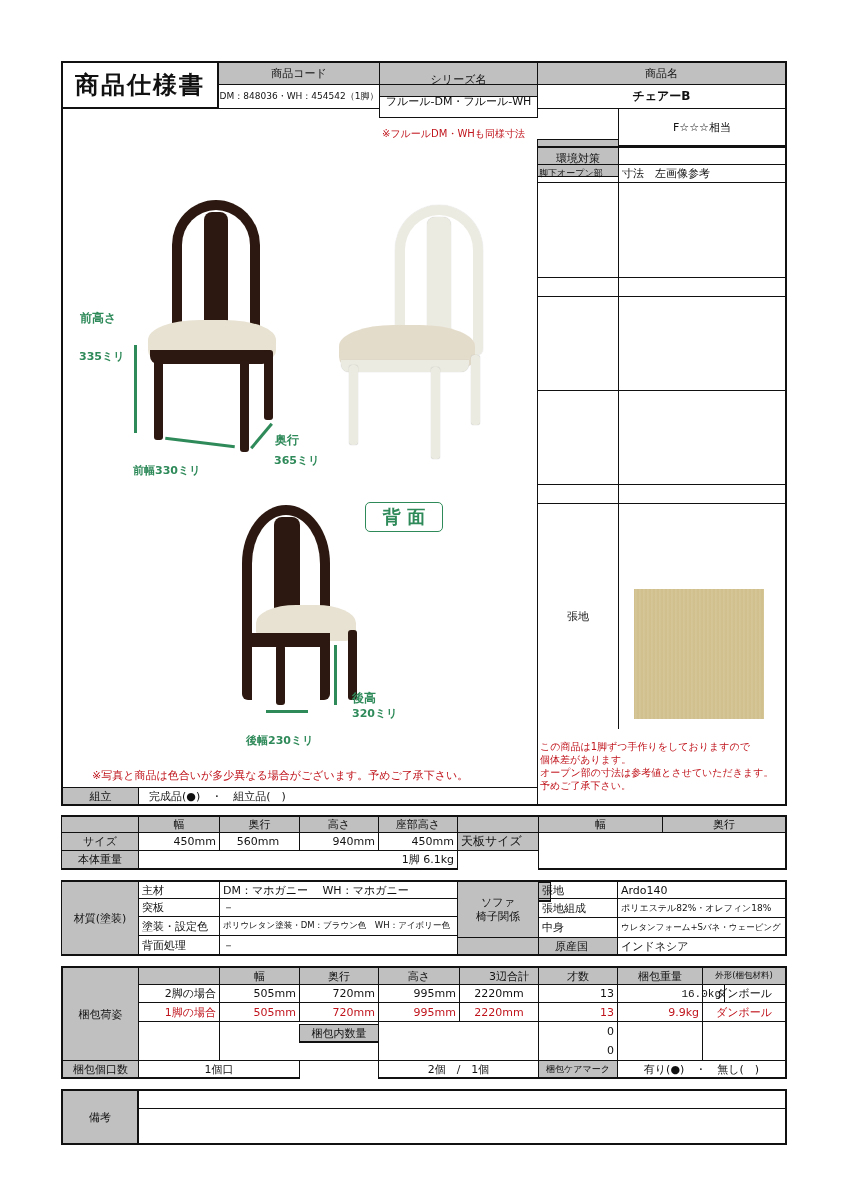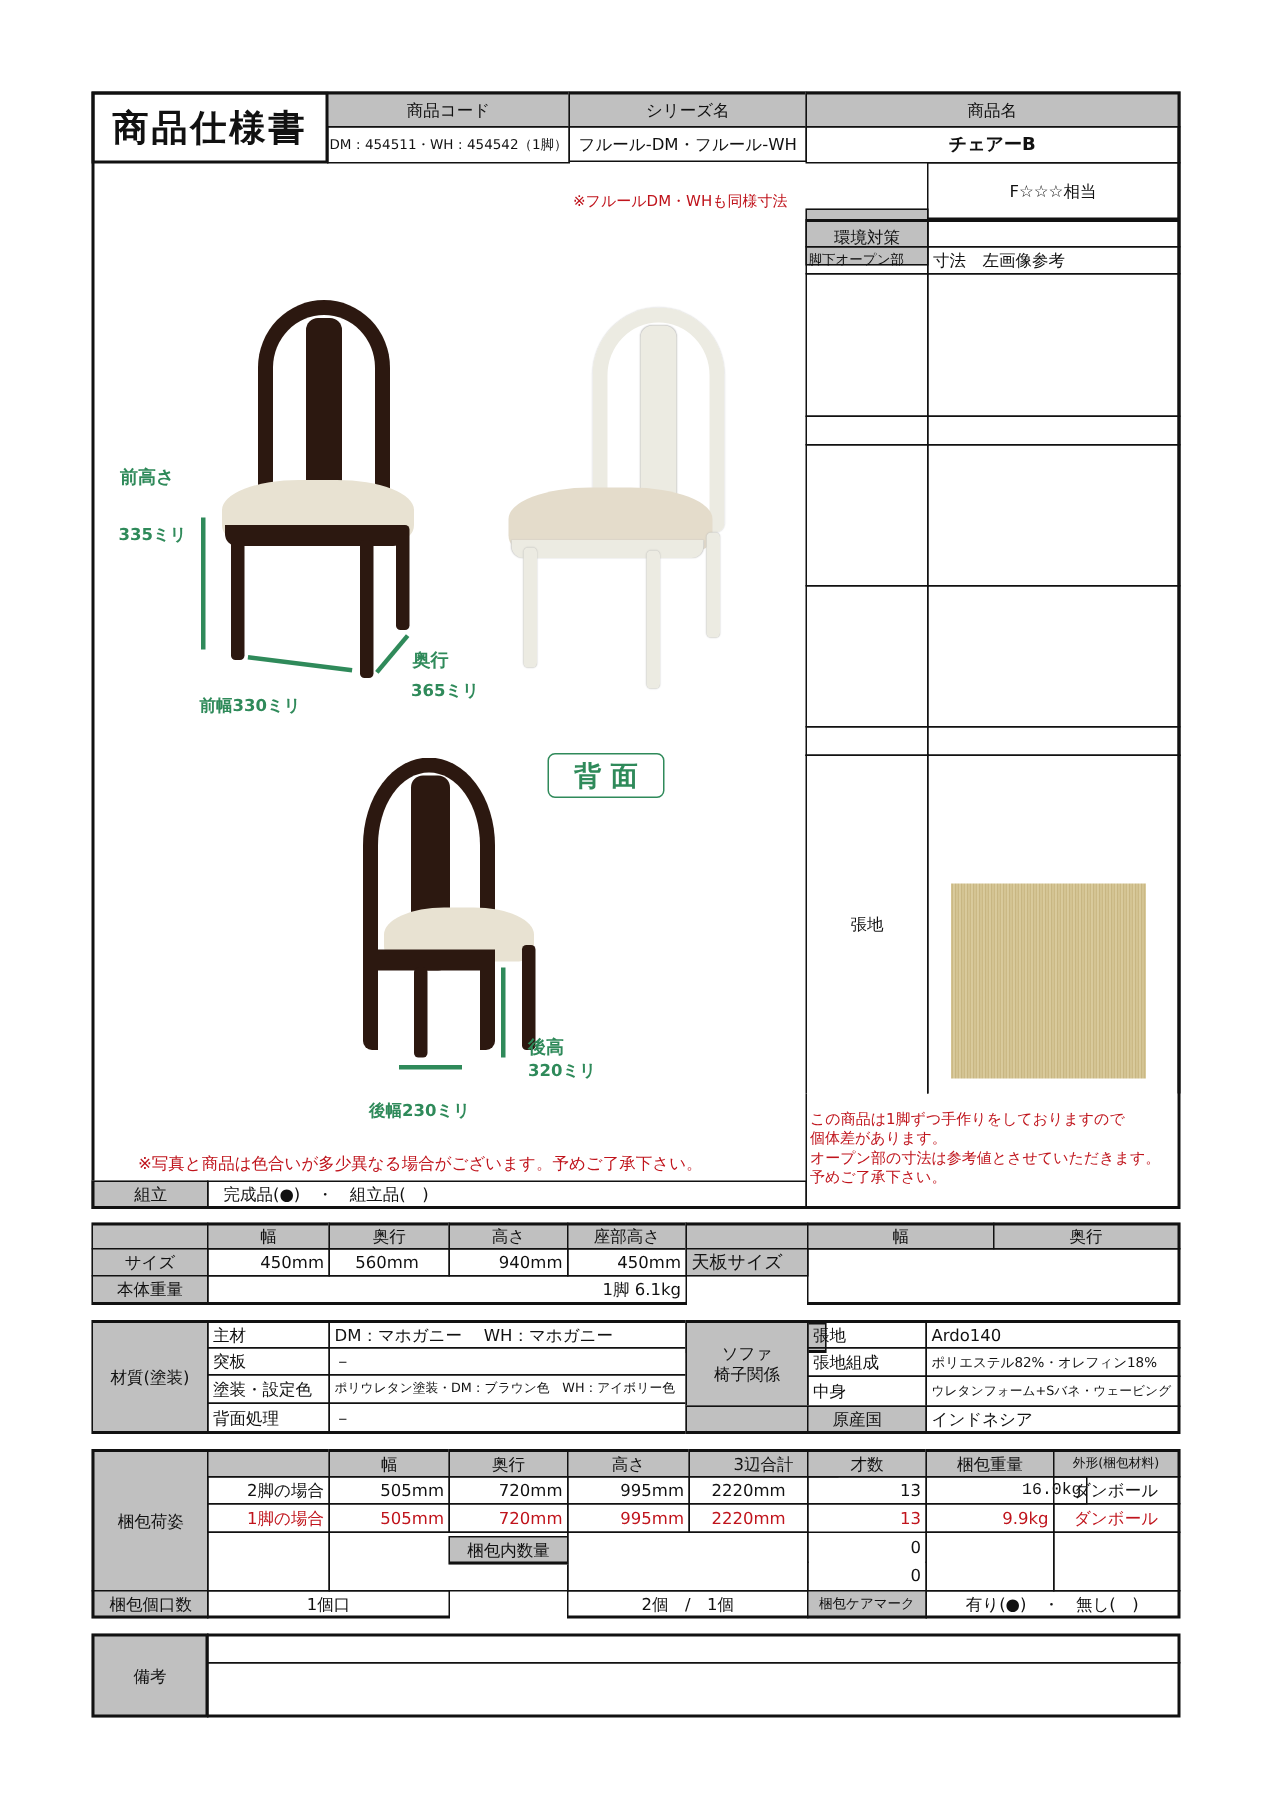--- a/index.html
+++ b/index.html
@@ -20,23 +20,23 @@
   .arrow-v { position: absolute; width: 3px; background: #2f8a5a; }
   .arrow-h { position: absolute; height: 3px; background: #2f8a5a; }
 </style>
 </head>
 <body>
 
 <div class="abs b" style="left:61px;top:61px;width:726px;height:745px;"></div>
 
 <div class="cell c" style="left:61px;top:61px;width:158px;height:48px;font-size:24px;font-weight:bold;letter-spacing:2px;border-width:2px;">商品仕様書</div>
 <div class="cell c gray" style="left:218px;top:61px;width:162px;height:24px;border-top-width:2px;">商品コード</div>
-<div class="cell c" style="left:218px;top:84px;width:162px;height:25px;font-size:9px;">DM：454511・WH：454542（1脚）</div>
-<div class="cell c gray" style="left:379px;top:61px;width:159px;height:24px;border-top-width:2px;">シリーズ名</div>
-<div class="cell c" style="left:379px;top:84px;width:159px;height:24px;">フルール-DM・フルール-WH</div>
+<div class="cell c" style="left:218px;top:84px;width:162px;height:25px;font-size:9px;">DM：848036・WH：454542（1脚）</div>
+<div class="cell c gray" style="left:379px;top:61px;width:159px;height:36px;border-top-width:2px;">シリーズ名</div>
+<div class="cell c" style="left:379px;top:84px;width:159px;height:34px;">フルール-DM・フルール-WH</div>
 <div class="cell c gray" style="left:537px;top:61px;width:250px;height:24px;border-top-width:2px;border-right-width:2px;">商品名</div>
 <div class="cell c" style="left:537px;top:84px;width:250px;height:25px;font-weight:bold;font-size:12px;border-right-width:2px;">チェアーB</div>
 
 <div class="cell c gray" style="left:537px;top:108px;width:82px;height:38px;margin-top:31px;">環境対策</div>
 <div class="cell c" style="left:618px;top:108px;width:169px;height:38px;border-right-width:2px;">F☆☆☆相当</div>
 <div class="cell" style="left:537px;top:146px;width:82px;height:19px;border-top-width:2px;"></div>
 <div class="cell" style="left:618px;top:146px;width:169px;height:19px;border-top-width:2px;border-right-width:2px;"></div>
 <div class="cell l" style="left:537px;top:164px;width:82px;height:19px;font-size:9px;padding-left:1px;">脚下オープン部</div>
 <div class="cell l" style="left:618px;top:164px;width:169px;height:19px;border-right-width:2px;">寸法　左画像参考</div>
 <div class="cell" style="left:537px;top:182px;width:82px;height:96px;"></div>

